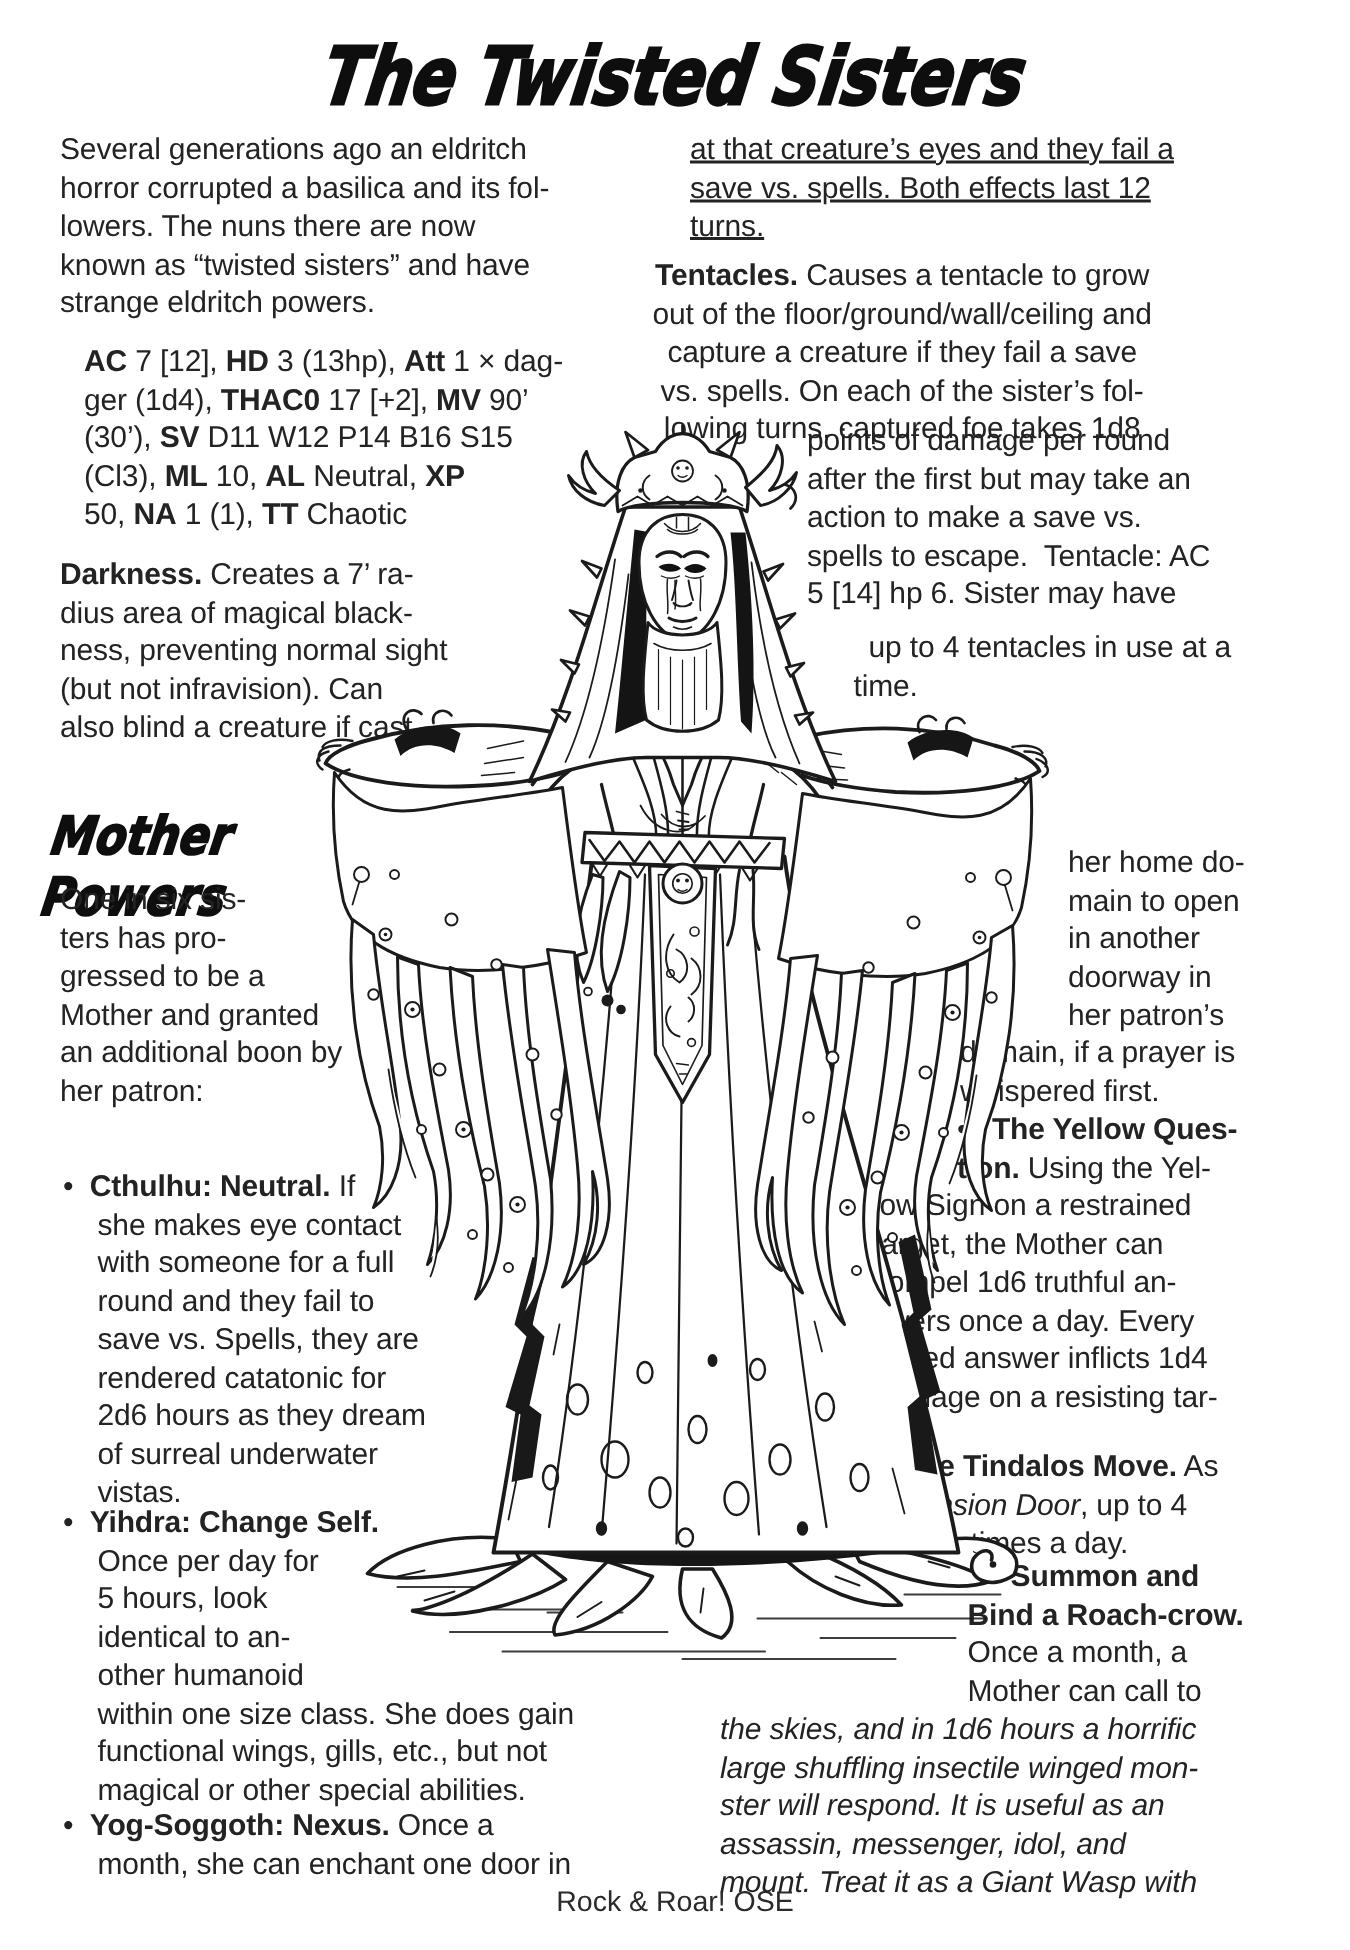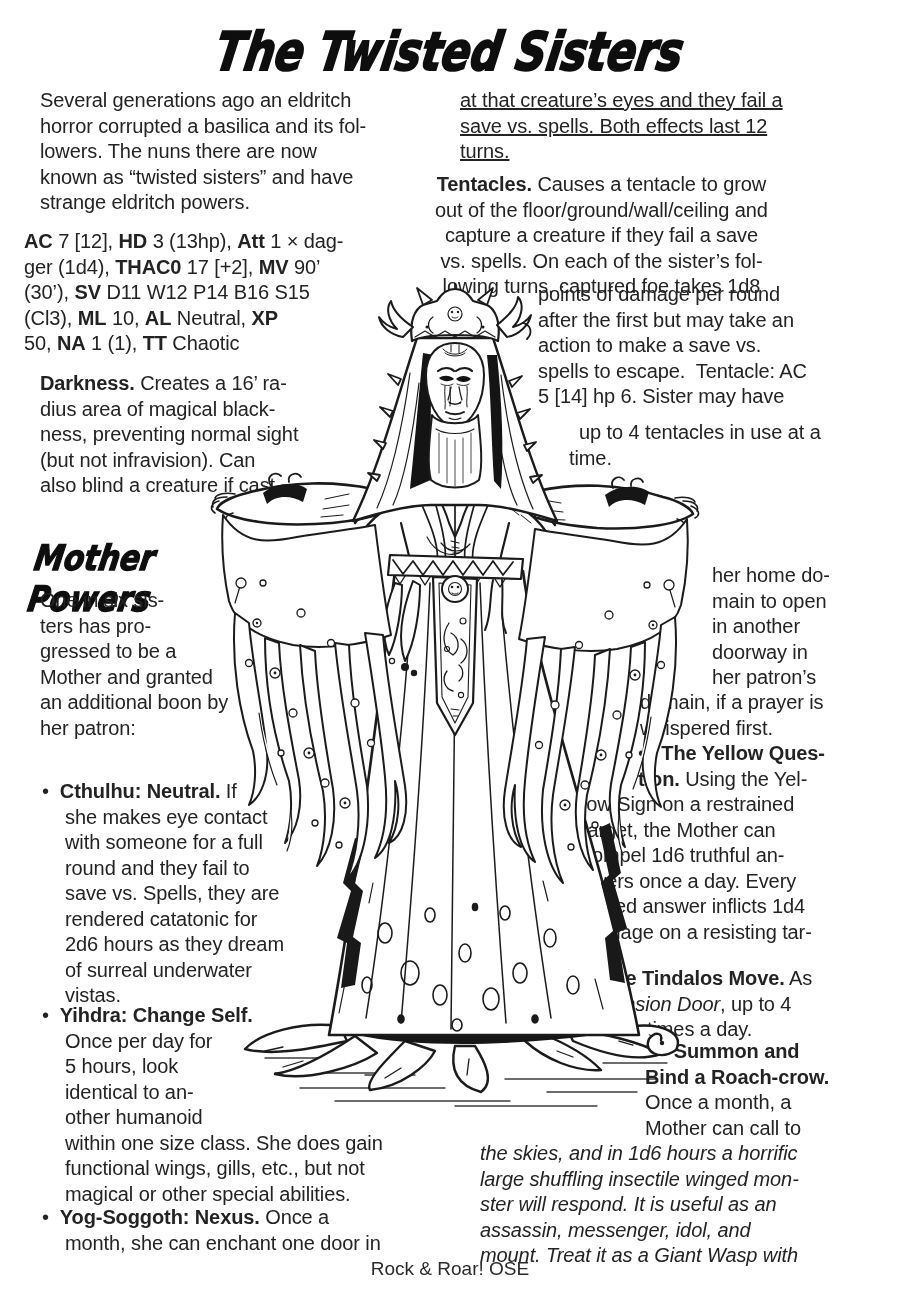--- a/index.html
+++ b/index.html
@@ -12,21 +12,21 @@
   .hang{padding-left:23px;text-indent:-23px;}
   #title-wrap{position:absolute;top:22px;left:0;width:900px;text-align:center;}
   #title{display:inline-block;font-family:"DejaVu Sans", sans-serif;font-weight:bold;
          font-style:italic;font-size:52px;color:#0e0e0e;-webkit-text-stroke:2px #0e0e0e;
          transform:skewX(-9deg) scale(0.82,1.02);transform-origin:center;}
   #mother-heading{position:absolute;left:38px;top:538px;font-family:"DejaVu Sans", sans-serif;
          font-weight:bold;font-style:italic;font-size:35px;line-height:41px;color:#0e0e0e;
          -webkit-text-stroke:1.4px #0e0e0e;white-space:pre-line;
          transform:skewX(-9deg) scaleX(0.85);transform-origin:left top;}
   #intro{left:40px;top:88px;}
-  #stats{left:24px;top:229px;}
+  #stats{left:56px;top:229px;}
   #darkness{left:40px;top:371px;}
   #mother-intro{left:40px;top:588px;}
   #bullet-cthulhu{left:42px;top:779px;}
   #bullet-yihdra{left:42px;top:1003px;}
   #bullet-yog{left:42px;top:1205px;}
   #r-cont{left:460px;top:88px;text-decoration:underline;}
   #r-tent1{left:435px;top:172px;text-align:center;}
   #r-tent2{left:538px;top:282px;}
   #r-tent3{left:569px;top:420px;text-indent:10px;}
   #r-door1{left:712px;top:563px;}
@@ -51,21 +51,21 @@
 <div class="frag" id="intro">Several generations ago an eldritch
 horror corrupted a basilica and its fol-
 lowers. The nuns there are now
 known as “twisted sisters” and have
 strange eldritch powers.</div>
 <div class="frag" id="stats"><span class="b">AC</span><span> 7 [12], </span><span class="b">HD</span><span> 3 (13hp), </span><span class="b">Att</span><span> 1 × dag-
 ger (1d4), </span><span class="b">THAC0</span><span> 17 [+2], </span><span class="b">MV</span><span> 90’
 (30’), </span><span class="b">SV</span><span> D11 W12 P14 B16 S15
 (Cl3), </span><span class="b">ML</span><span> 10, </span><span class="b">AL</span><span> Neutral, </span><span class="b">XP</span><span>
 50, </span><span class="b">NA</span><span> 1 (1), </span><span class="b">TT</span><span> Chaotic</span></div>
-<div class="frag" id="darkness"><span class="b">Darkness.</span><span> Creates a 16’ ra-
+<div class="frag" id="darkness"><span class="b">Darkness.</span><span> Creates a 7’ ra-
 dius area of magical black-
 ness, preventing normal sight
 (but not infravision). Can
 also blind a creature if cast</span></div>
 <div id="mother-heading">Mother
 Powers</div>
 <div class="frag" id="mother-intro">One in six sis-
 ters has pro-
 gressed to be a
 Mother and granted

